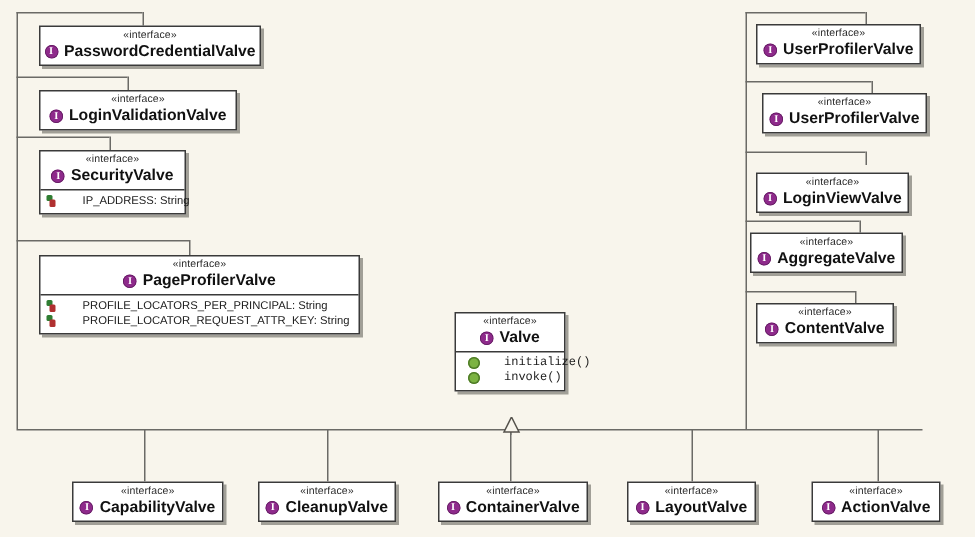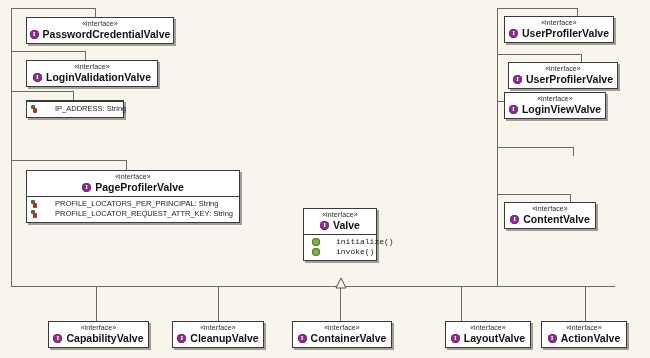--- a/index.html
+++ b/index.html
@@ -151,20 +151,27 @@
     <div class="hdr">
       <div class="stereo">«interface»</div>
       <div class="nm">
         <span class="icon-if"></span>
         <span class="txt">LoginValidationValve</span>
       </div>
     </div>
   </div>
 
   <div class="box" style="left:26px;top:100px;width:98px;">
+    <div class="hdr">
+      <div class="stereo">«interface»</div>
+      <div class="nm">
+        <span class="icon-if"></span>
+        <span class="txt">SecurityValve</span>
+      </div>
+    </div>
     <div class="sep"></div>
     <div class="members">
       <div class="mrow">
         <span class="icon-attr"></span>
         <span>IP_ADDRESS: String</span>
       </div>
     </div>
   </div>
 
   <div class="box" style="left:26px;top:170px;width:214px;">
@@ -201,30 +208,39 @@
   <div class="box" style="left:508px;top:62px;width:110px;">
     <div class="hdr">
       <div class="stereo">«interface»</div>
       <div class="nm">
         <span class="icon-if"></span>
         <span class="txt">UserProfilerValve</span>
       </div>
     </div>
   </div>
 
-  <div class="box" style="left:504px;top:92px;width:102px;">
+  <div class="box" style="left:504px;top:115px;width:102px;">
     <div class="hdr">
       <div class="stereo">«interface»</div>
       <div class="nm">
         <span class="icon-if"></span>
         <span class="txt">LoginViewValve</span>
       </div>
     </div>
   </div>
 
+  <div class="box" style="left:500px;top:155px;width:102px;">
+    <div class="hdr">
+      <div class="stereo">«interface»</div>
+      <div class="nm">
+        <span class="icon-if"></span>
+        <span class="txt">AggregateValve</span>
+      </div>
+    </div>
+  </div>
 
   <div class="box" style="left:504px;top:202px;width:92px;">
     <div class="hdr">
       <div class="stereo">«interface»</div>
       <div class="nm">
         <span class="icon-if"></span>
         <span class="txt">ContentValve</span>
       </div>
     </div>
   </div>
@@ -252,21 +268,21 @@
   <div class="box" style="left:292px;top:321px;width:100px;">
     <div class="hdr">
       <div class="stereo">«interface»</div>
       <div class="nm">
         <span class="icon-if"></span>
         <span class="txt">ContainerValve</span>
       </div>
     </div>
   </div>
 
-  <div class="box" style="left:418px;top:321px;width:86px;margin-left:27px;">
+  <div class="box" style="left:418px;top:321px;width:86px;">
     <div class="hdr">
       <div class="stereo">«interface»</div>
       <div class="nm">
         <span class="icon-if"></span>
         <span class="txt">LayoutValve</span>
       </div>
     </div>
   </div>
 
   <div class="box" style="left:541px;top:321px;width:86px;">

